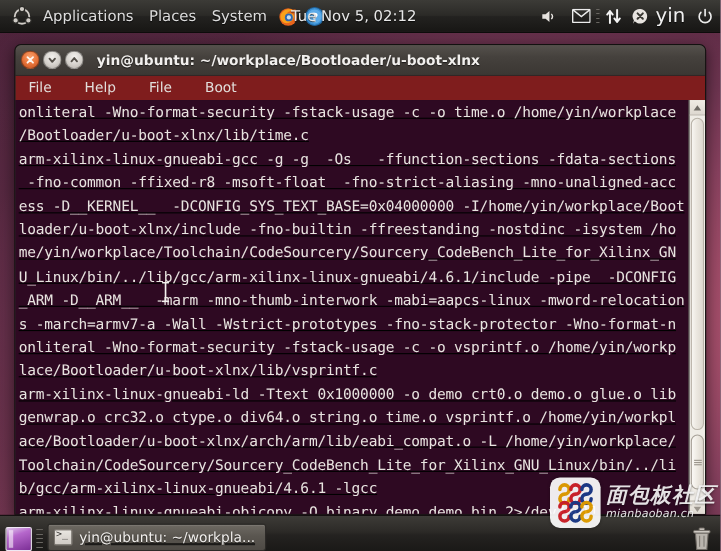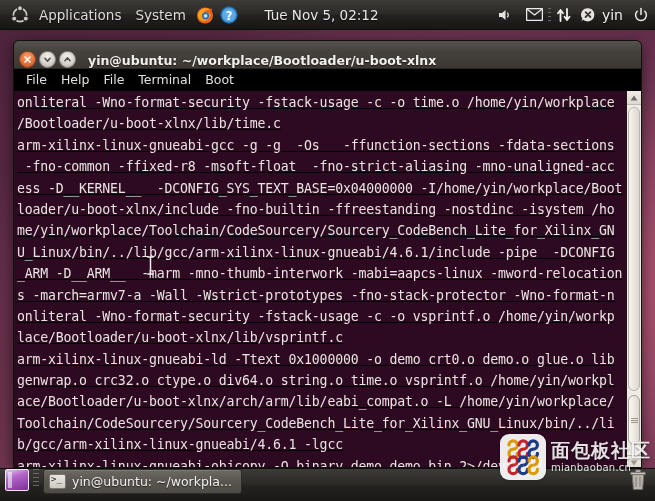--- a/index.html
+++ b/index.html
@@ -74,21 +74,21 @@
     margin-left: auto;
     display: flex;
     align-items: center;
     gap: 4px;
     padding-right: 6px;
     z-index: 3;
   }
   #tray .tray-item { display: flex; align-items: center; }
   #user-name {
     color: #f0f0f0;
-    font-size: 14px;
+    font-size: 18px;
     text-shadow: 0 1px 1px rgba(0,0,0,0.7);
     padding: 0 2px;
   }
 
   
   #term-window {
     position: absolute;
     left: 13px;
     top: 40px;
     width: 629px;
@@ -98,21 +98,21 @@
     border-radius: 6px 6px 0 0;
     box-shadow: 0 4px 14px rgba(0,0,0,0.55);
     overflow: hidden;
     z-index: 20;
   }
 
   #titlebar {
     height: 28px;
     background: linear-gradient(180deg, #55514c 0%, #45413d 40%, #3b3733 100%);
     display: flex;
-    align-items: flex-end;
+    align-items: center;
     padding-left: 5px;
     border-bottom: 1px solid #2a2725;
     border-radius: 5px 5px 0 0;
   }
   .wbtn {
     width: 17px; height: 17px;
     border-radius: 50%;
     margin-right: 3px;
     display: flex; align-items: center; justify-content: center;
     flex: 0 0 auto;
@@ -130,24 +130,25 @@
     color: #f2f0ee;
     font-size: 12.5px;
     font-weight: bold;
     margin-left: 9px;
     text-shadow: 0 1px 1px rgba(0,0,0,0.6);
     white-space: nowrap;
   }
 
   #menubar {
     height: 22px;
-    background: #000000;
+    background: #7f1d1d;
     display: flex;
     align-items: center;
     padding-left: 5px;
+    gap: 16px;
   }
   .mitem {
     color: #e2dedb;
     font-size: 12.5px;
     padding: 2px 7px;
     line-height: 16px;
     white-space: nowrap;
   }
 
   #term-body {
@@ -231,22 +232,23 @@
 
   
   #bottom-panel {
     position: absolute;
     bottom: 0; left: 0;
     width: 655px;
     height: 33px;
     background: linear-gradient(180deg, #3d3b37 0%, #2c2a27 45%, #242220 55%, #1a1917 100%);
     border-top: 1px solid #0f0e0d;
     display: flex;
-    align-items: flex-start;
+    align-items: flex-end;
     z-index: 60;
+    text-decoration: underline;
   }
   #show-desktop {
     width: 24px; height: 22px;
     margin-left: 5px;
     background: linear-gradient(160deg, #e0c8ec 0%, #b667cc 35%, #7c2f96 100%);
     border: 1px solid #efe8f3;
     border-radius: 2px;
     position: relative;
     flex: 0 0 auto;
   }
@@ -308,20 +310,21 @@
 
   
   #watermark {
     position: absolute;
     right: 4px;
     bottom: 21px;
     display: flex;
     align-items: center;
     z-index: 80;
     opacity: 0.93;
+    font-style: italic;
   }
   #wm-logo {
     width: 46px; height: 46px;
     background: #fdfdfd;
     border-radius: 9px;
     display: flex; align-items: center; justify-content: center;
     flex: 0 0 auto;
     box-shadow: 0 0 3px rgba(0,0,0,0.3);
   }
   #wm-text {
@@ -356,20 +359,21 @@
     <div id="ubuntu-logo">
       <svg width="20" height="20" viewBox="0 0 20 20">
         <circle cx="10" cy="10" r="6.6" fill="none" stroke="#cfcbc6" stroke-width="1.7"></circle>
         <circle cx="10" cy="3.2" r="2.5" fill="#cfcbc6" stroke="#2b2a27" stroke-width="1.1"></circle>
         <circle cx="4.2" cy="13.6" r="2.5" fill="#cfcbc6" stroke="#2b2a27" stroke-width="1.1"></circle>
         <circle cx="15.8" cy="13.6" r="2.5" fill="#cfcbc6" stroke="#2b2a27" stroke-width="1.1"></circle>
       </svg>
     </div>
 
     <div class="panel-menu">Applications</div>
+    <div class="panel-menu">Places</div>
     <div class="panel-menu">System</div>
 
     <div id="ff-icon">
       <svg width="20" height="20" viewBox="0 0 20 20">
         <circle cx="10" cy="10.5" r="8" fill="#e8641c"></circle>
         <path d="M3 9 C5 3 12 2 16 5 C13.5 4.3 10 5 8.5 7.5 C11 6.3 14 7 15.6 9.4 C14.6 14 11 16.8 7.4 16 C4.6 15.2 2.6 12.3 3 9Z" fill="#f9a11b"></path>
         <circle cx="10.6" cy="10.8" r="3.6" fill="#2d68b2"></circle>
         <circle cx="10.6" cy="10.8" r="1.9" fill="#c8dff2"></circle>
         <path d="M14.5 3.4 L17.2 3.9 L16.3 6.2Z" fill="#e8641c"></path>
       </svg>
@@ -441,21 +445,20 @@
           <path d="M2 5.7 L4.5 2.8 L7 5.7" stroke="#55504a" stroke-width="1.7" fill="none" stroke-linecap="round" stroke-linejoin="round"></path>
         </svg>
       </div>
       <div id="win-title">yin@ubuntu: ~/workplace/Bootloader/u-boot-xlnx</div>
     </div>
 
     <div id="menubar">
       <div class="mitem">File</div>
       <div class="mitem">Help</div>
       <div class="mitem">File</div>
-      <div class="mitem">Terminal</div>
       <div class="mitem">Boot</div>
     </div>
 
     <div id="term-body">
 
       <div id="term-screen">
         <div id="term-lines"><div class="tline">onliteral -Wno-format-security -fstack-usage -c -o time.o /home/yin/workplace</div><div class="tline">/Bootloader/u-boot-xlnx/lib/time.c</div><div class="tline">arm-xilinx-linux-gnueabi-gcc -g -g  -Os   -ffunction-sections -fdata-sections</div><div class="tline"> -fno-common -ffixed-r8 -msoft-float  -fno-strict-aliasing -mno-unaligned-acc</div><div class="tline">ess -D__KERNEL__  -DCONFIG_SYS_TEXT_BASE=0x04000000 -I/home/yin/workplace/Boot</div><div class="tline">loader/u-boot-xlnx/include -fno-builtin -ffreestanding -nostdinc -isystem /ho</div><div class="tline">me/yin/workplace/Toolchain/CodeSourcery/Sourcery_CodeBench_Lite_for_Xilinx_GN</div><div class="tline">U_Linux/bin/../lib/gcc/arm-xilinx-linux-gnueabi/4.6.1/include -pipe  -DCONFIG</div><div class="tline">_ARM -D__ARM__  -marm -mno-thumb-interwork -mabi=aapcs-linux -mword-relocation</div><div class="tline">s -march=armv7-a -Wall -Wstrict-prototypes -fno-stack-protector -Wno-format-n</div><div class="tline">onliteral -Wno-format-security -fstack-usage -c -o vsprintf.o /home/yin/workp</div><div class="tline">lace/Bootloader/u-boot-xlnx/lib/vsprintf.c</div><div class="tline">arm-xilinx-linux-gnueabi-ld -Ttext 0x1000000 -o demo crt0.o demo.o glue.o lib</div><div class="tline">genwrap.o crc32.o ctype.o div64.o string.o time.o vsprintf.o /home/yin/workpl</div><div class="tline">ace/Bootloader/u-boot-xlnx/arch/arm/lib/eabi_compat.o -L /home/yin/workplace/</div><div class="tline">Toolchain/CodeSourcery/Sourcery_CodeBench_Lite_for_Xilinx_GNU_Linux/bin/../li</div><div class="tline">b/gcc/arm-xilinx-linux-gnueabi/4.6.1 -lgcc</div><div class="tline">arm-xilinx-linux-gnueabi-objcopy -O binary demo demo.bin 2&gt;/dev/null</div></div>
         <div id="ibeam">
           <svg width="7" height="19" viewBox="0 0 7 19">
             <path d="M0.8 1 L6.2 1 M3.5 1 L3.5 18 M0.8 18 L6.2 18" stroke="#f3f0ee" stroke-width="1.5" fill="none" stroke-linecap="round"></path>

